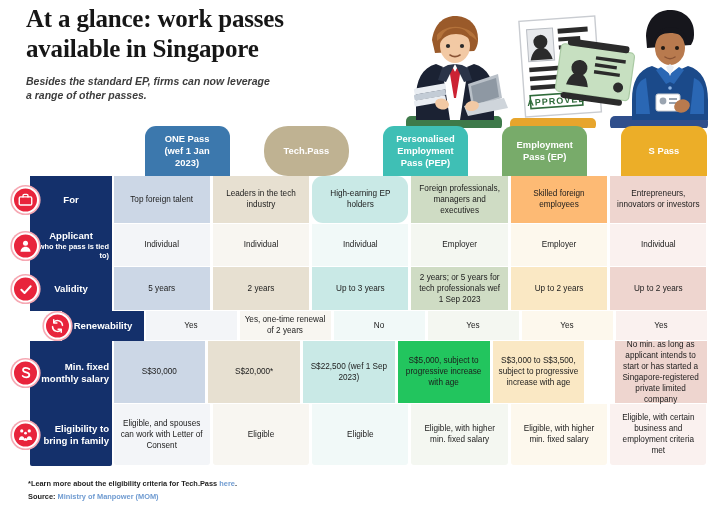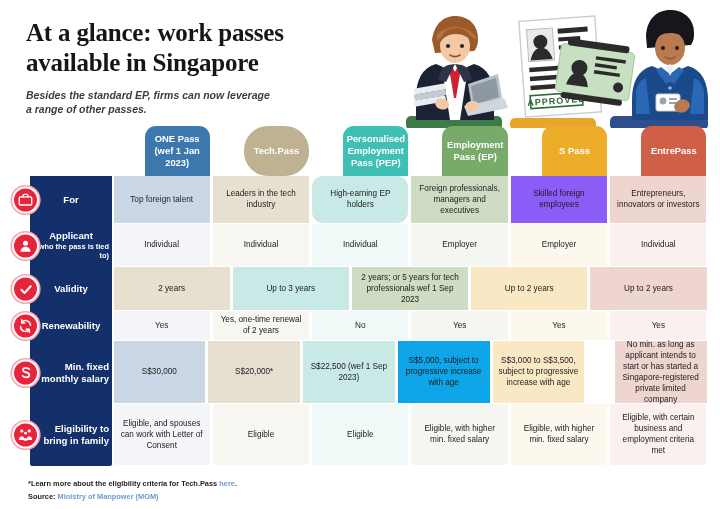--- a/index.html
+++ b/index.html
@@ -6,21 +6,21 @@
   html, body { width: 720px; height: 509px; overflow: hidden; }
   body {
     font-family: "Liberation Sans", sans-serif;
     background: #ffffff;
     position: relative;
   }
 
   
   .header {
     position: absolute;
-    left: 26px; top: 18px; width: 380px;
+    left: 26px; top: 4px; width: 380px;
   }
   .title {
     font-family: "Liberation Serif", serif;
     font-weight: bold;
     font-size: 25px;
     line-height: 1.18;
     color: #161616;
     letter-spacing: -0.2px;
   }
   .subtitle {
@@ -108,21 +108,21 @@
     font-size: 8.2px;
     line-height: 1.35;
     color: #1c1c1c;
     padding: 3px 5px;
   }
 
   
   .r0 { height: 48px; }
   .r1 { height: 43px; }
   .r2 { height: 44px; }
-  .r3 { height: 30px; }
+  .r3 { height: 30px; margin-left: 32px; }
   .r4 { height: 63px; }
   .r5 { height: 62px; }
 
   .last .dcell { border-radius: 0 0 3px 3px; }
   .last .rlabel { border-radius: 0 0 2px 2px; }
 
   
   .footer {
     position: absolute;
     left: 28px; top: 478px;
@@ -268,42 +268,39 @@
       <span>
         <span>Employment</span><br>
         <span>Pass (EP)</span>
       </span>
     </div>
 
     <div class="hcell" style="background: rgb(236, 174, 40);">
       <span>S Pass</span>
     </div>
 
-    <div class="hcell" style="background: rgb(207, 95, 70);">
-      <span>EntrePass</span>
-    </div>
   </div>
 
   <div class="trow r0">
     <div class="lbl-col">
       <div class="badge" style="background: rgb(232, 36, 60);">
         <svg width="15" height="15" viewBox="0 0 24 24" fill="none" stroke="#ffffff" stroke-width="2.2" stroke-linecap="round" stroke-linejoin="round">
           <rect x="2" y="7" width="20" height="13" rx="2"></rect>
             <path d="M8 7V5a2 2 0 0 1 2-2h4a2 2 0 0 1 2 2v2"></path>
         </svg>
       </div>
       <div class="rlabel" style="background: rgb(20, 48, 107);">
         <span>For</span>
       </div>
     </div>
     <div class="dcell" style="background: rgb(204, 215, 230);">Top foreign talent</div>
     <div class="dcell" style="background: rgb(231, 224, 209);">Leaders in the tech industry</div>
     <div class="dcell" style="background: rgb(201, 233, 230); border-radius: 11px;">High-earning EP holders</div>
     <div class="dcell" style="background: rgb(207, 220, 196);">Foreign professionals, managers and executives</div>
-    <div class="dcell" style="background: #8b5cf6;">Skilled foreign employees</div>
+    <div class="dcell" style="background: #fdba74;">Skilled foreign employees</div>
     <div class="dcell" style="background: rgb(238, 213, 207);">Entrepreneurs, innovators or investors</div>
   </div>
 
   <div class="trow r1">
     <div class="lbl-col">
       <div class="badge" style="background: rgb(232, 36, 60);">
         <svg width="15" height="15" viewBox="0 0 24 24" fill="#ffffff">
           <circle cx="12" cy="7.5" r="4"></circle>
             <path d="M4 21c0-4.4 3.6-8 8-8s8 3.6 8 8z"></path>
         </svg>
@@ -325,20 +322,21 @@
     <div class="lbl-col">
       <div class="badge" style="background: rgb(232, 36, 60);">
         <svg width="14" height="14" viewBox="0 0 24 24" fill="none" stroke="#ffffff" stroke-width="3.4" stroke-linecap="round" stroke-linejoin="round">
           <path d="M4 12.5 L9.5 18 L20 6.5"></path>
         </svg>
       </div>
       <div class="rlabel" style="background: rgb(20, 48, 107);">
         <span>Validity</span>
       </div>
     </div>
+    <div class="dcell" style="background: rgb(204, 215, 230);">5 years</div>
     <div class="dcell" style="background: rgb(231, 224, 209);">2 years</div>
     <div class="dcell" style="background: rgb(201, 233, 230);">Up to 3 years</div>
     <div class="dcell" style="background: rgb(207, 220, 196);">2 years; or 5 years for tech professionals wef 1 Sep 2023</div>
     <div class="dcell" style="background: rgb(250, 232, 196);">Up to 2 years</div>
     <div class="dcell" style="background: rgb(238, 213, 207);">Up to 2 years</div>
   </div>
 
   <div class="trow r3">
     <div class="lbl-col">
       <div class="badge" style="background: rgb(232, 36, 60);">
@@ -368,21 +366,21 @@
           <path d="M17 7c-1.6-1.6-3.6-2-5.4-2C9.3 5 7.5 6.2 7.5 8.3c0 2.2 2.3 3 4.8 3.6 2.6.6 4.7 1.5 4.7 3.8 0 2.2-2 3.5-4.6 3.5-2 0-4-.5-5.4-2"></path>
         </svg>
       </div>
       <div class="rlabel" style="background: rgb(20, 48, 107);">
         <span>Min. fixed monthly salary</span>
       </div>
     </div>
     <div class="dcell" style="background: rgb(204, 215, 230);">S$30,000</div>
     <div class="dcell" style="background: rgb(231, 224, 209);">S$20,000*</div>
     <div class="dcell" style="background: rgb(201, 233, 230);">S$22,500 (wef 1 Sep 2023)</div>
-    <div class="dcell" style="background: #0ea5e9;">S$5,000, subject to progressive increase with age</div>
+    <div class="dcell" style="background: #22c55e;">S$5,000, subject to progressive increase with age</div>
     <div class="dcell" style="background: rgb(250, 232, 196);">S$3,000 to S$3,500, subject to progressive increase with age</div>
     <div class="dcell" style="background: rgb(238, 213, 207); margin-left: 29px;">No min. as long as applicant intends to start or has started a Singapore-registered private limited company</div>
   </div>
 
   <div class="trow r5 last">
     <div class="lbl-col">
       <div class="badge" style="background: rgb(232, 36, 60);">
         <svg width="15" height="15" viewBox="0 0 24 24" fill="#ffffff">
           <circle cx="6" cy="5.5" r="2.6"></circle>
             <circle cx="18" cy="5.5" r="2.6"></circle>

